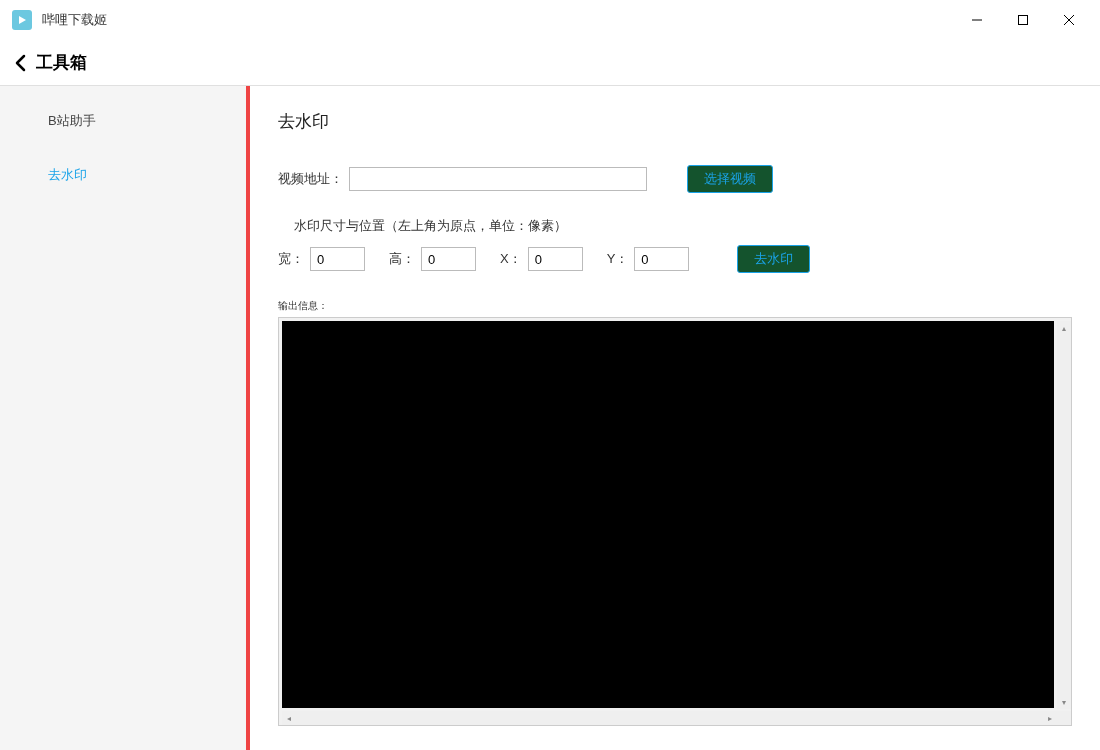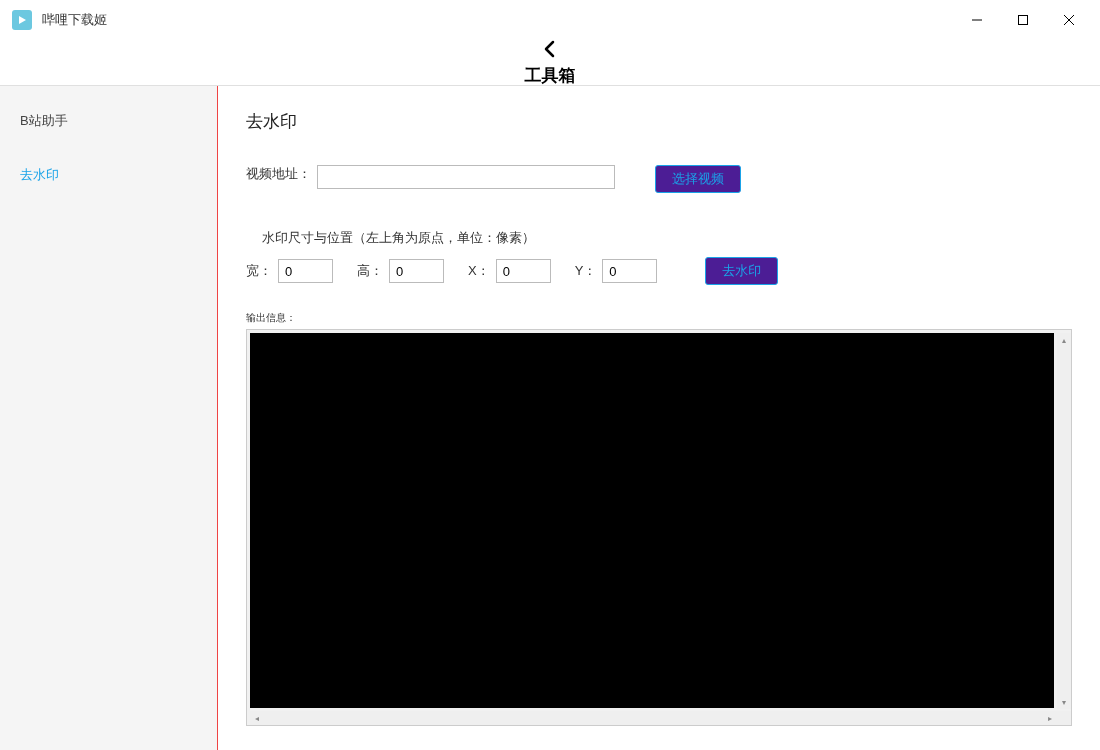--- a/index.html
+++ b/index.html
@@ -65,45 +65,45 @@
       stroke-width: 1;
       fill: none;
     }
     .nav-header {
       height: 46px;
       display: flex;
       align-items: center;
       padding: 0 12px;
       border-bottom: 1px solid #e0e0e0;
       gap: 6px;
-      flex-direction: column;
     }
     .back-chevron {
       cursor: pointer;
       display: flex;
       align-items: center;
     }
     .back-chevron svg {
       width: 18px;
       height: 18px;
     }
     .nav-title {
       font-size: 17px;
       font-weight: 600;
       color: #000;
     }
     .body-area {
       display: flex;
       height: calc(750px - 40px - 46px);
     }
     .sidebar {
-      width: 218px;
+      width: 250px;
       background: #f5f5f5;
-      border-right: 1px solid #ef4444;
+      border-right: 4px solid #ef4444;
       padding-top: 8px;
+      padding-left: 28px;
     }
     .sidebar-item {
       padding: 18px 20px;
       font-size: 13px;
       color: #444;
       cursor: pointer;
     }
     .sidebar-item.active {
       color: #1aa3e8;
     }
@@ -113,42 +113,43 @@
       display: flex;
       flex-direction: column;
     }
     .page-title {
       font-size: 17px;
       color: #222;
       margin-bottom: 32px;
     }
     .row {
       display: flex;
-      margin-bottom: 36px;
+      align-items: center;
+      margin-bottom: 24px;
       font-size: 13px;
       color: #333;
     }
     .row .label {
       margin-right: 6px;
     }
     .text-input {
       border: 1px solid #bbb;
       height: 24px;
       padding: 2px 6px;
       font-size: 13px;
       outline: none;
     }
     .video-path {
       width: 298px;
       margin-right: 40px;
     }
     .action-btn {
       border: 1px solid #1aa3e8;
       color: #1aa3e8;
-      background: #4c1d95;
+      background: #14532d;
       border-radius: 3px;
       height: 28px;
       padding: 0 16px;
       font-size: 13px;
       cursor: pointer;
       display: inline-flex;
       align-items: center;
     }
     .section-label {
       font-size: 13px;

